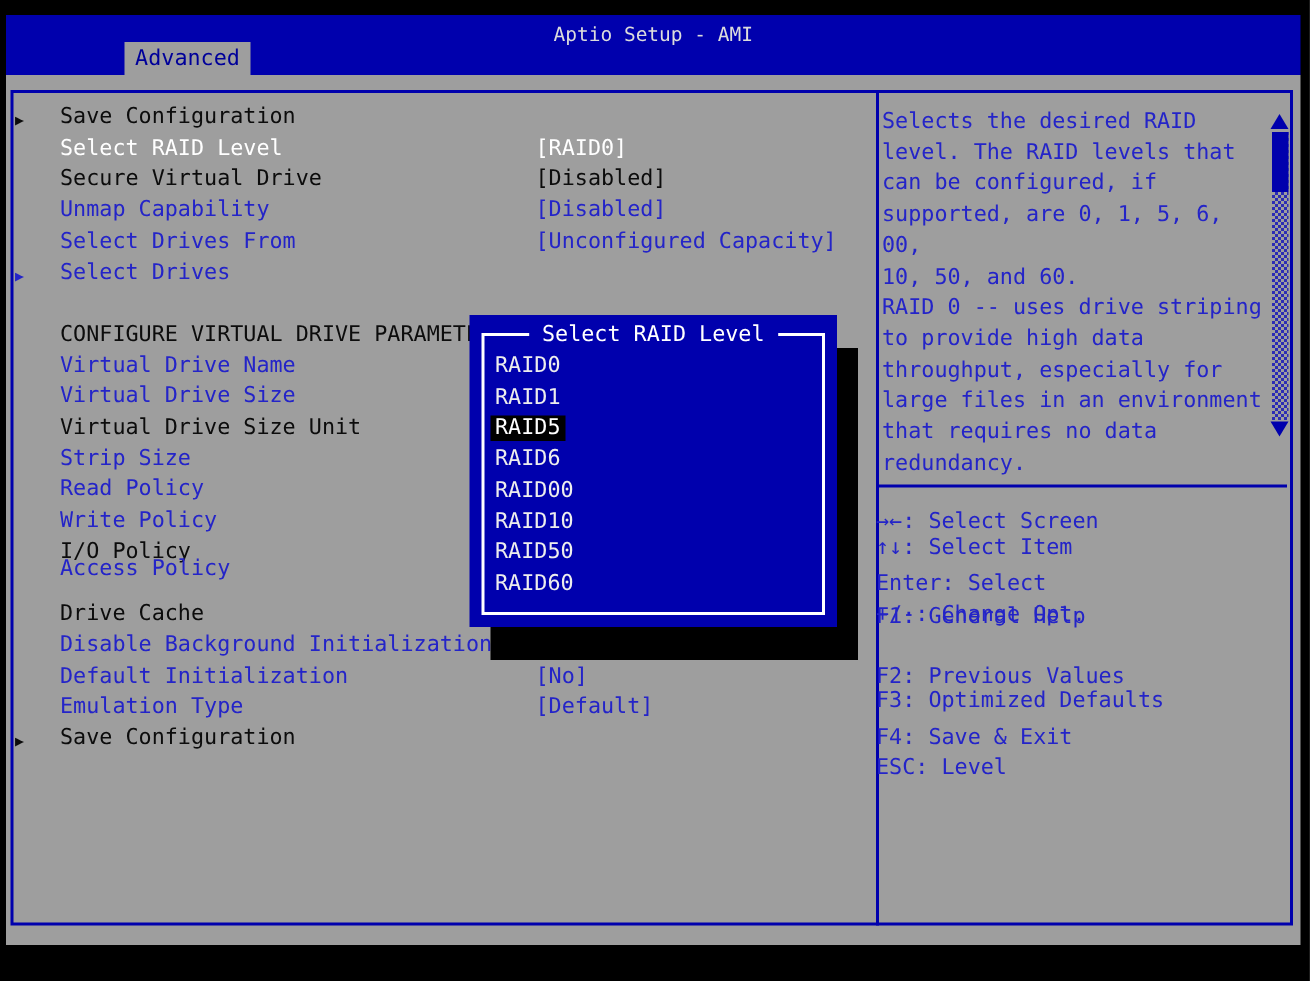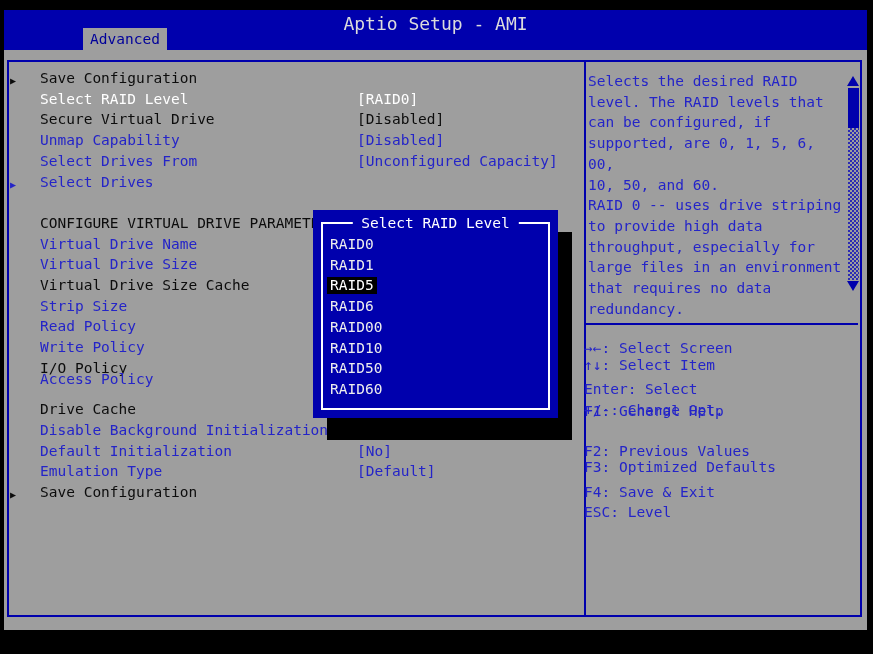--- a/index.html
+++ b/index.html
@@ -1,20 +1,20 @@
 <!DOCTYPE html>
 <html><head>
 <meta charset="utf-8">
 <style>
   html,body{margin:0;padding:0;background:#000;}
   .screen{position:relative;width:873px;height:654px;background:#000;overflow:hidden;
           font-family:"DejaVu Sans Mono","Liberation Mono",monospace;font-size:14.5px;line-height:15px;}
   .abs{position:absolute;}
   .header{left:4px;top:10px;width:863px;height:40px;background:var(--blue);}
-  .app-title{left:4px;top:16px;width:863px;text-align:center;color:#dcdcdc;font-size:18px;}
+  .app-title{left:4px;top:16px;width:863px;text-align:center;color:#dcdcdc;font-size:13px;}
   .tab{left:83px;top:28px;width:84px;height:22px;background:var(--grey);color:#00009a;
        text-align:center;line-height:22px;}
   .body-bg{left:4px;top:50px;width:863px;height:580px;background:var(--grey);}
   .panel-box{left:7px;top:60px;width:855px;height:557px;border:2px solid var(--blue);box-sizing:border-box;}
   .vdivider{left:584px;top:60px;width:2px;height:557px;background:var(--blue);}
   .row{left:0;width:580px;height:16px;white-space:nowrap;}
   .row .lbl{position:absolute;left:40px;}
   .row .val{position:absolute;left:357px;}
   .row .arr{position:absolute;left:10px;font-size:10px;top:2px;}
   .normal{color:#0c0c0c;}
@@ -83,21 +83,21 @@
       <div class="abs row normal" style="top: 216px;">
         <span class="lbl">CONFIGURE VIRTUAL DRIVE PARAMETER</span>
       </div>
       <div class="abs row option" style="top: 237px;">
         <span class="lbl">Virtual Drive Name</span>
       </div>
       <div class="abs row option" style="top: 257px;">
         <span class="lbl">Virtual Drive Size</span>
       </div>
       <div class="abs row normal" style="top: 278px;">
-        <span class="lbl">Virtual Drive Size Cache</span>
+        <span class="lbl">Virtual Drive Size Unit</span>
       </div>
       <div class="abs row option" style="top: 299px;">
         <span class="lbl">Strip Size</span>
       </div>
       <div class="abs row option" style="top: 319px;">
         <span class="lbl">Read Policy</span>
       </div>
       <div class="abs row option" style="top: 340px;">
         <span class="lbl">Write Policy</span>
       </div>

